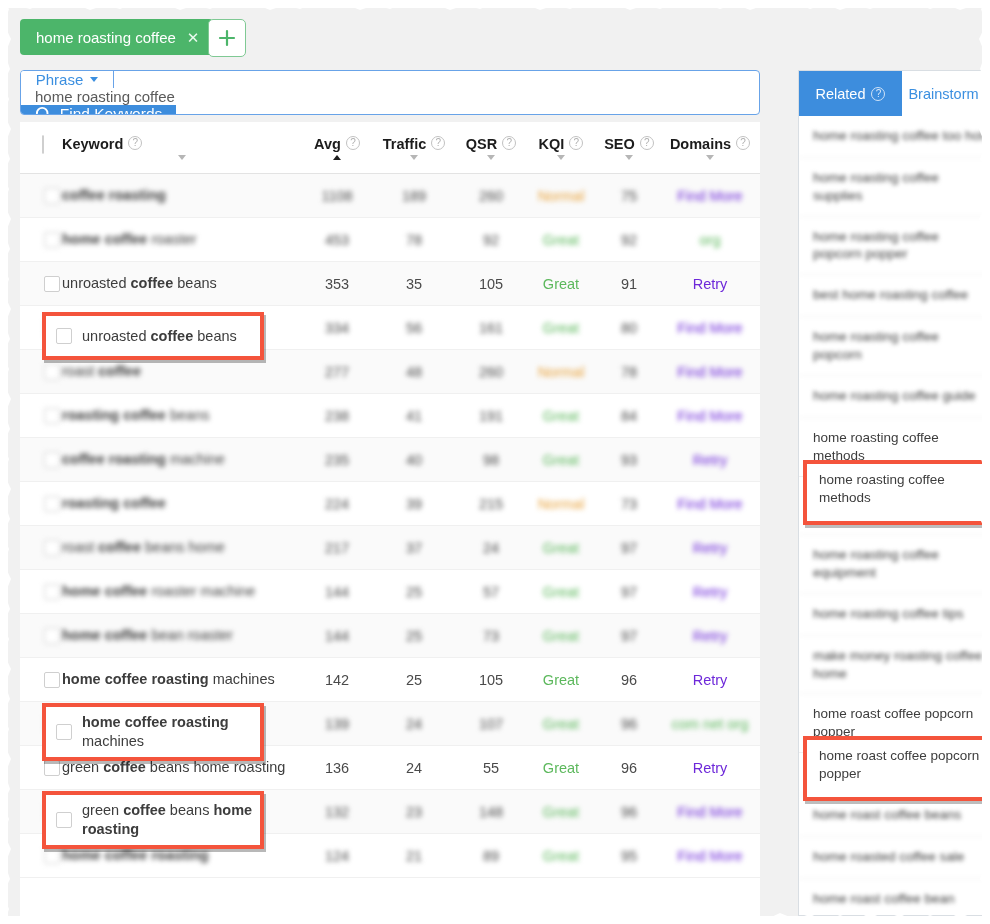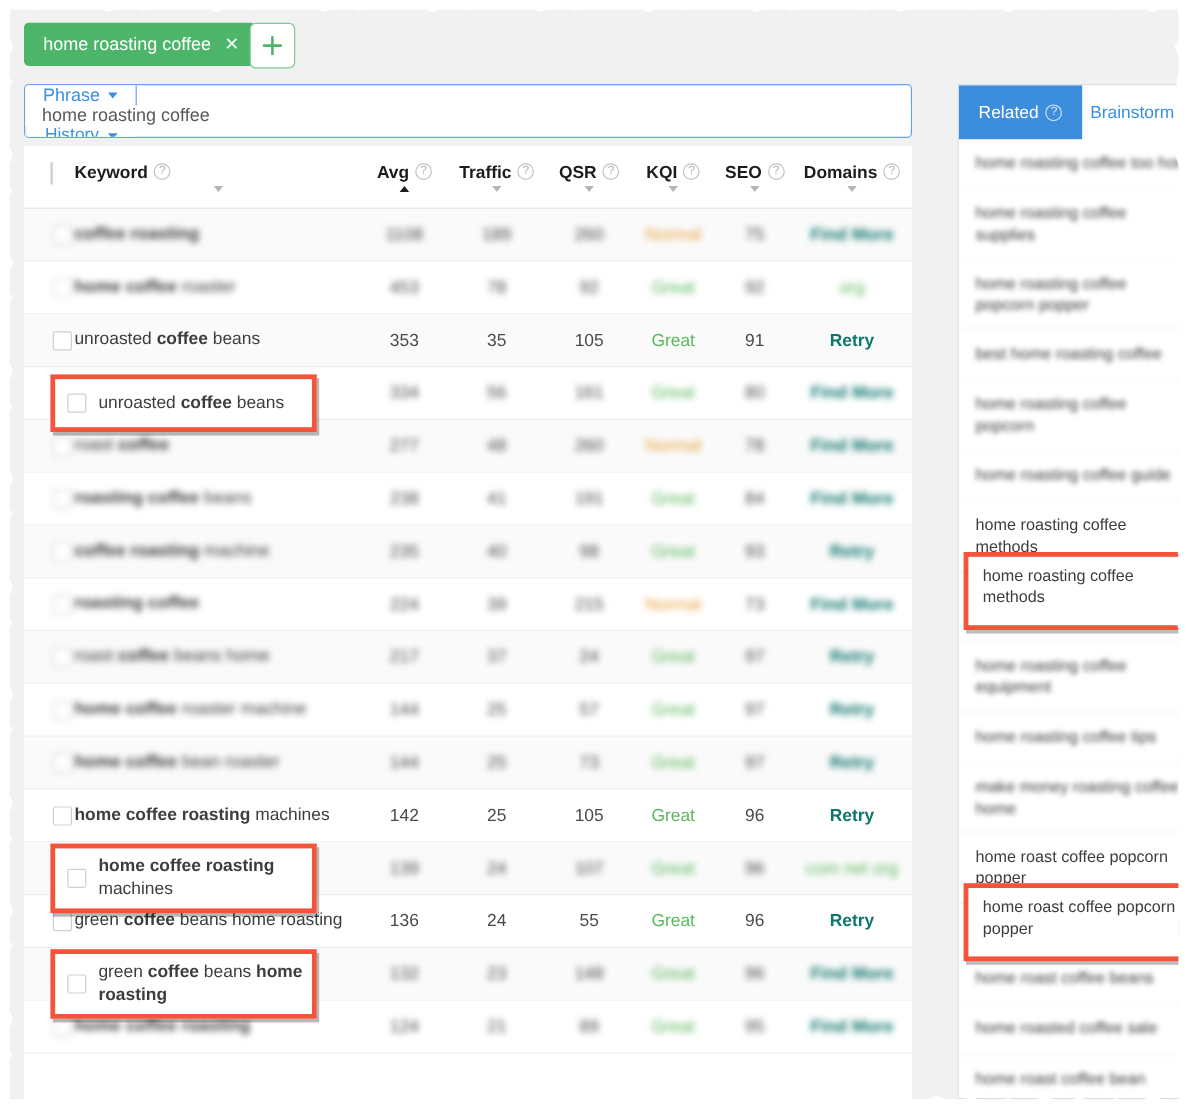--- a/index.html
+++ b/index.html
@@ -231,21 +231,21 @@
   .trow.alt { background: #fafafa; }
   .trow .cell { display: flex; align-items: center; justify-content: center; }
   .trow .c-keyword { justify-content: flex-start; display: block; line-height: 1.25; }
   .trow .c-check { display: flex; align-items: center; }
 
   .blurred { filter: blur(2.6px); }
   .blurred-lite { filter: blur(2.2px); }
 
   .kqi-great  { color: #5cb85c; }
   .kqi-normal { color: #e8a33d; }
-  .dom-link   { color: #0f766e; font-weight: bold; }
+  .dom-link   { color: #6d28d9; }
   .dom-org    { color: #5cb85c; }
   .num        { color: #4a4a4a; }
 
   
   .hl-box {
     position: absolute;
     border: 4px solid #f4543c;
     background: transparent;
     pointer-events: none;
     z-index: 30;
@@ -370,24 +370,20 @@
         </svg>
       </div>
     </div>
 
     <div class="searchbar">
       <div class="match-type">
         <span>Phrase</span>
         <span class="caret"></span>
       </div>
       <input class="search-input" type="text" value="home roasting coffee" placeholder="Enter keyword" style="">
-      <div class="history-btn">
-        <span>History</span>
-        <span class="caret"></span>
-      </div>
       <div class="find-btn">
         <svg width="17" height="17" viewBox="0 0 17 17">
           <circle cx="7.2" cy="7.2" r="5.3" fill="none" stroke="#ffffff" stroke-width="1.9"></circle>
           <path d="M11.2 11.4 L15.4 15.6" stroke="#ffffff" stroke-width="2.1" stroke-linecap="round"></path>
         </svg>
         <span>Find Keywords</span>
       </div>
     </div>
 
     <div class="table-panel">

